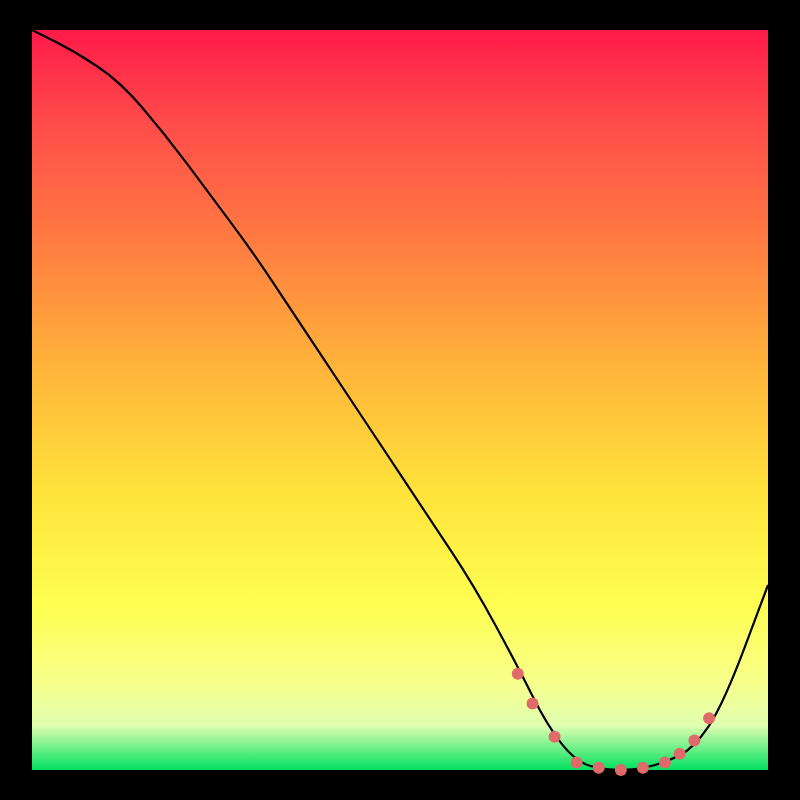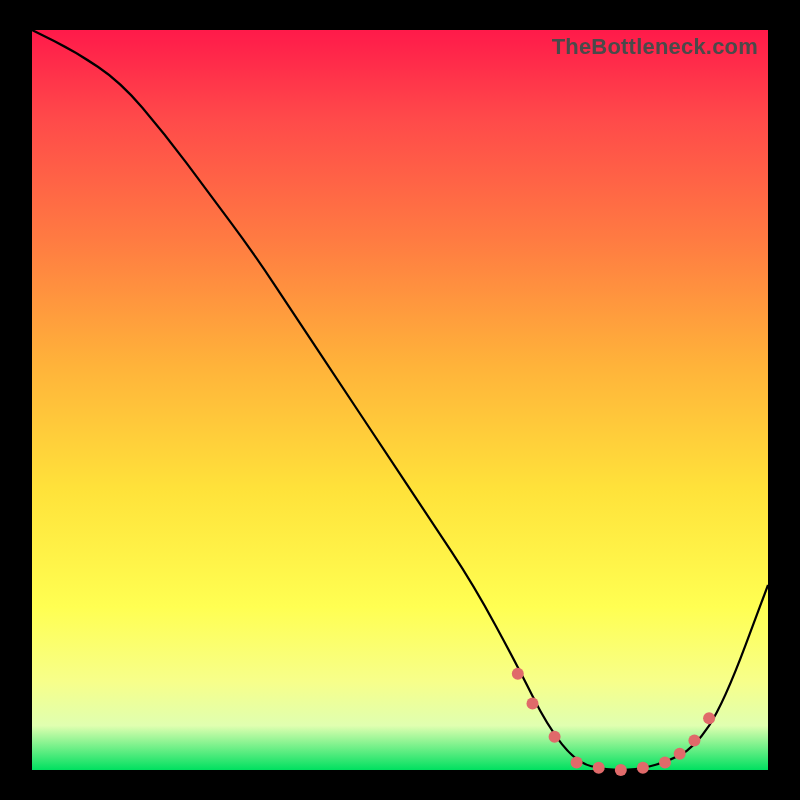--- a/index.html
+++ b/index.html
@@ -52,21 +52,20 @@
     stroke-width: 2.2;
   }
   .dot {
     fill: #e06a6a;
   }
 </style>
 </head>
 <body>
 
 <div class="frame">
-  <div class="watermark">TheBottleneck.com</div>
   <svg class="curve" viewBox="0 0 736 740">
     <path id="curvePath" class="curve-path" d="M 0.0 0.0 Q 0.0 0.0 22.1 11.1 Q 44.2 22.2 66.2 37.0 Q 88.3 51.8 110.4 77.7 Q 132.5 103.6 154.6 133.2 Q 176.6 162.8 198.7 192.4 Q 220.8 222.0 242.9 255.3 Q 265.0 288.6 287.0 321.9 Q 309.1 355.2 331.2 388.5 Q 353.3 421.8 375.4 455.1 Q 397.4 488.4 419.5 521.7 Q 441.6 555.0 463.7 595.7 Q 485.8 636.4 500.5 666.0 Q 515.2 695.6 529.9 714.1 Q 544.6 732.6 559.4 736.3 Q 574.1 740.0 588.8 740.0 Q 603.5 740.0 618.2 736.3 Q 633.0 732.6 647.7 725.2 Q 662.4 717.8 677.1 695.6 Q 691.8 673.4 713.9 614.2 L 736.0 555.0"></path>
     <g id="dots">
         <circle cx="485.8" cy="643.8" r="6" class="dot"></circle>
         <circle cx="500.5" cy="673.4" r="6" class="dot"></circle>
         <circle cx="522.6" cy="706.7" r="6" class="dot"></circle>
         <circle cx="544.6" cy="732.6" r="6" class="dot"></circle>
         <circle cx="566.7" cy="737.8" r="6" class="dot"></circle>
         <circle cx="588.8" cy="740.0" r="6" class="dot"></circle>
         <circle cx="610.9" cy="737.8" r="6" class="dot"></circle>

